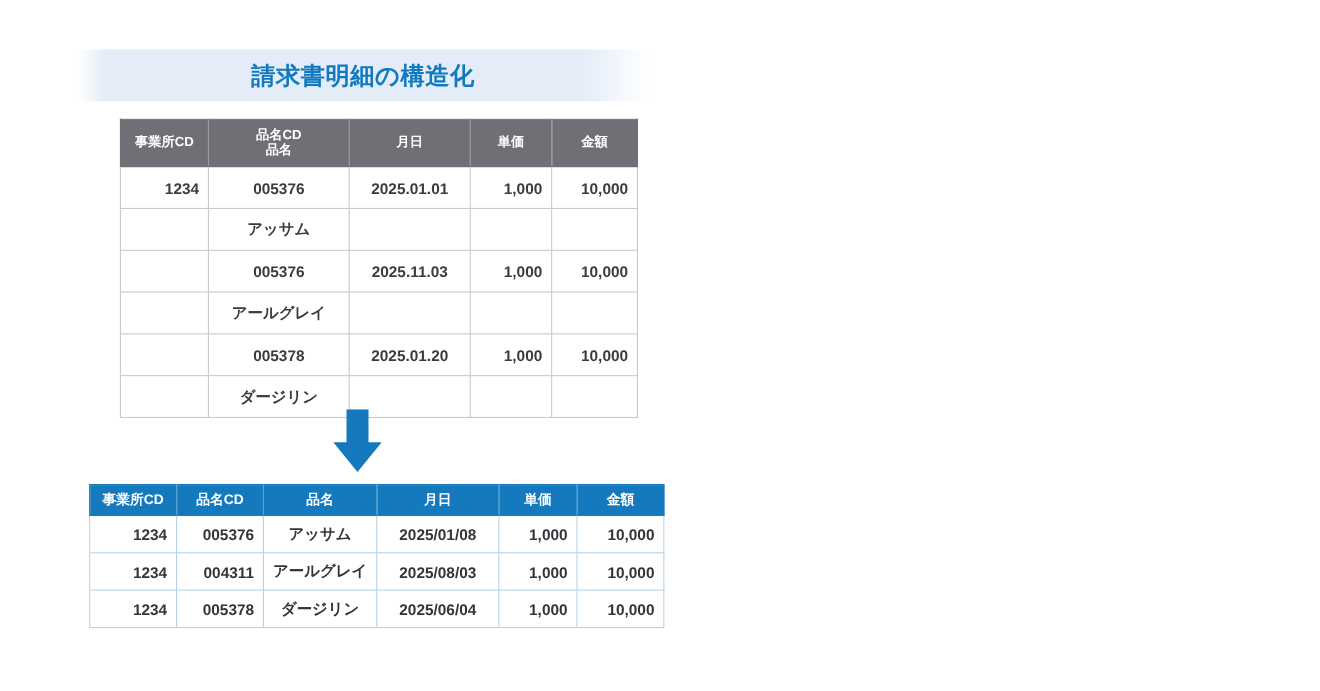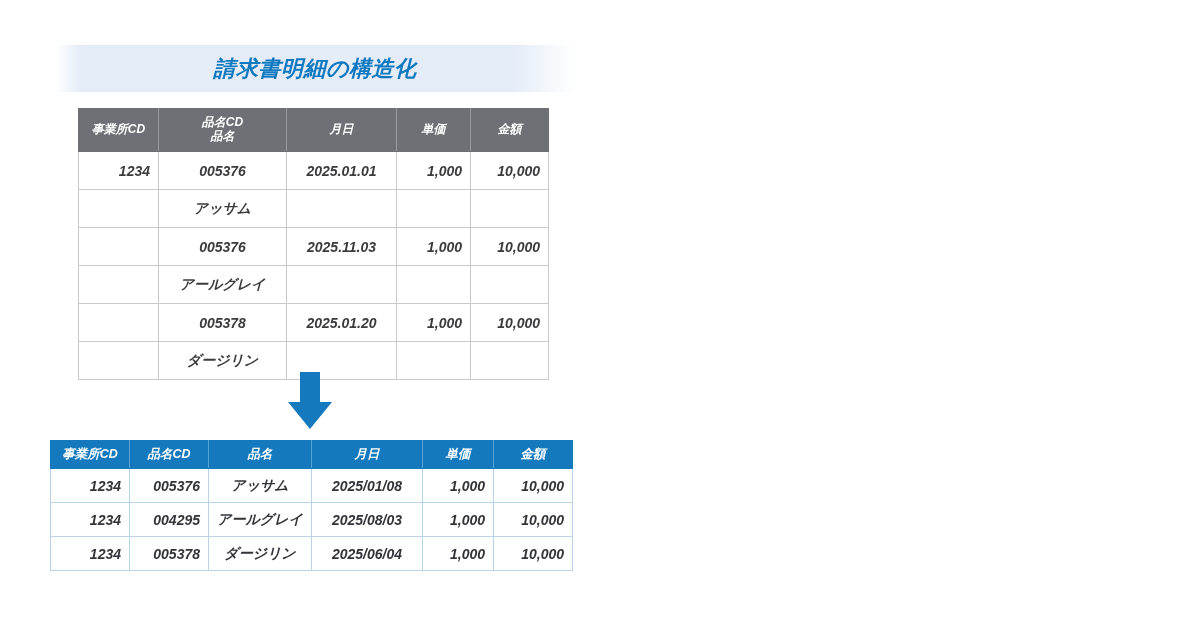--- a/index.html
+++ b/index.html
@@ -5,41 +5,41 @@
 <style>
   html,body{margin:0;padding:0;}
   body{
     width:1200px;height:628px;
     background:#ffffff;
     font-family:"Liberation Sans","DejaVu Sans",sans-serif;
     position:relative;overflow:hidden;
     -webkit-font-smoothing:antialiased;
   }
   .panel{position:absolute;top:0;height:628px;}
-  #left-panel{left:0;width:600px;font-style:italic;}
+  #left-panel{left:15px;width:600px;}
   #right-panel{left:600px;width:600px;}
 
   
   .band{
     position:absolute;height:47px;
     background:linear-gradient(90deg,
       rgba(228,236,248,0) 0%,
       rgba(228,236,248,1) 5%,
       rgba(228,236,248,1) 88%,
       rgba(228,236,248,0) 100%);
     display:flex;align-items:center;justify-content:center;
   }
   .band-title{
     color:#1179c0;font-size:22px;font-weight:bold;letter-spacing:.5px;
     white-space:nowrap;
   }
   #band-left{left:55px;top:45px;width:520px;}
 
   
-  table{border-collapse:collapse;position:absolute;table-layout:fixed;}
+  table{border-collapse:collapse;position:absolute;table-layout:fixed;margin-left:16px;}
   td,th{padding:0;margin:0;}
 
   
   #table-raw{left:78px;top:108px;width:470px;}
   #table-raw th{
     background:#6f7075;color:#ffffff;font-size:12px;font-weight:bold;
     height:42px;line-height:1.15;text-align:center;
     border:1px solid #6f7075;border-right-color:#9a9b9f;
   }
   #table-raw th:last-child{border-right-color:#6f7075;}
@@ -170,21 +170,21 @@
       <tr>
         <td class="num">1234</td>
         <td class="num">005376</td>
         <td>アッサム</td>
         <td>2025/01/08</td>
         <td class="num">1,000</td>
         <td class="num">10,000</td>
       </tr>
       <tr>
         <td class="num">1234</td>
-        <td class="num">004295</td>
+        <td class="num">004311</td>
         <td>アールグレイ</td>
         <td>2025/08/03</td>
         <td class="num">1,000</td>
         <td class="num">10,000</td>
       </tr>
       <tr>
         <td class="num">1234</td>
         <td class="num">005378</td>
         <td>ダージリン</td>
         <td>2025/06/04</td>

